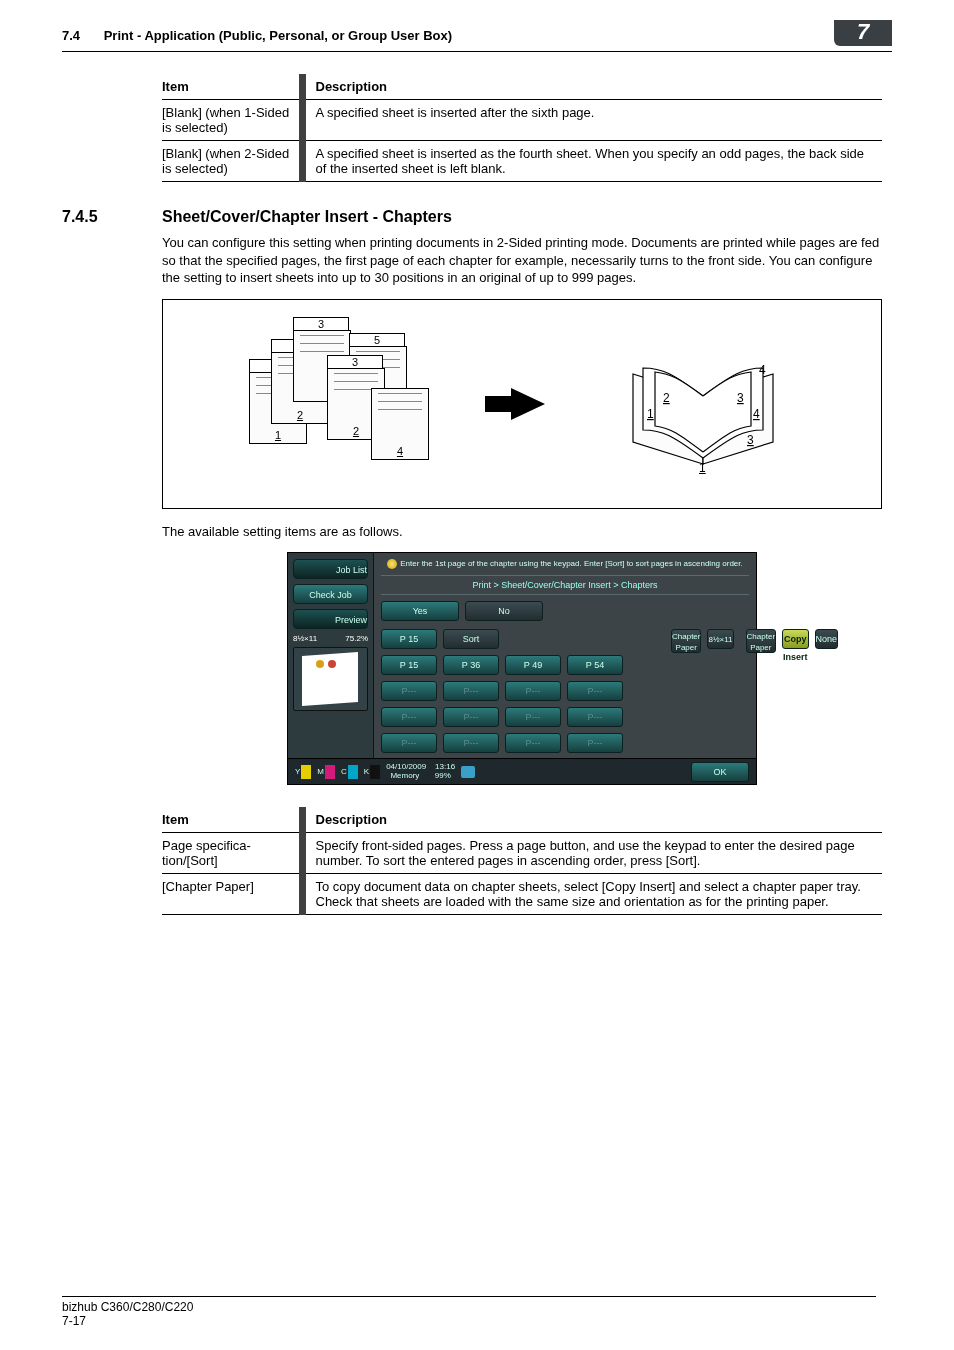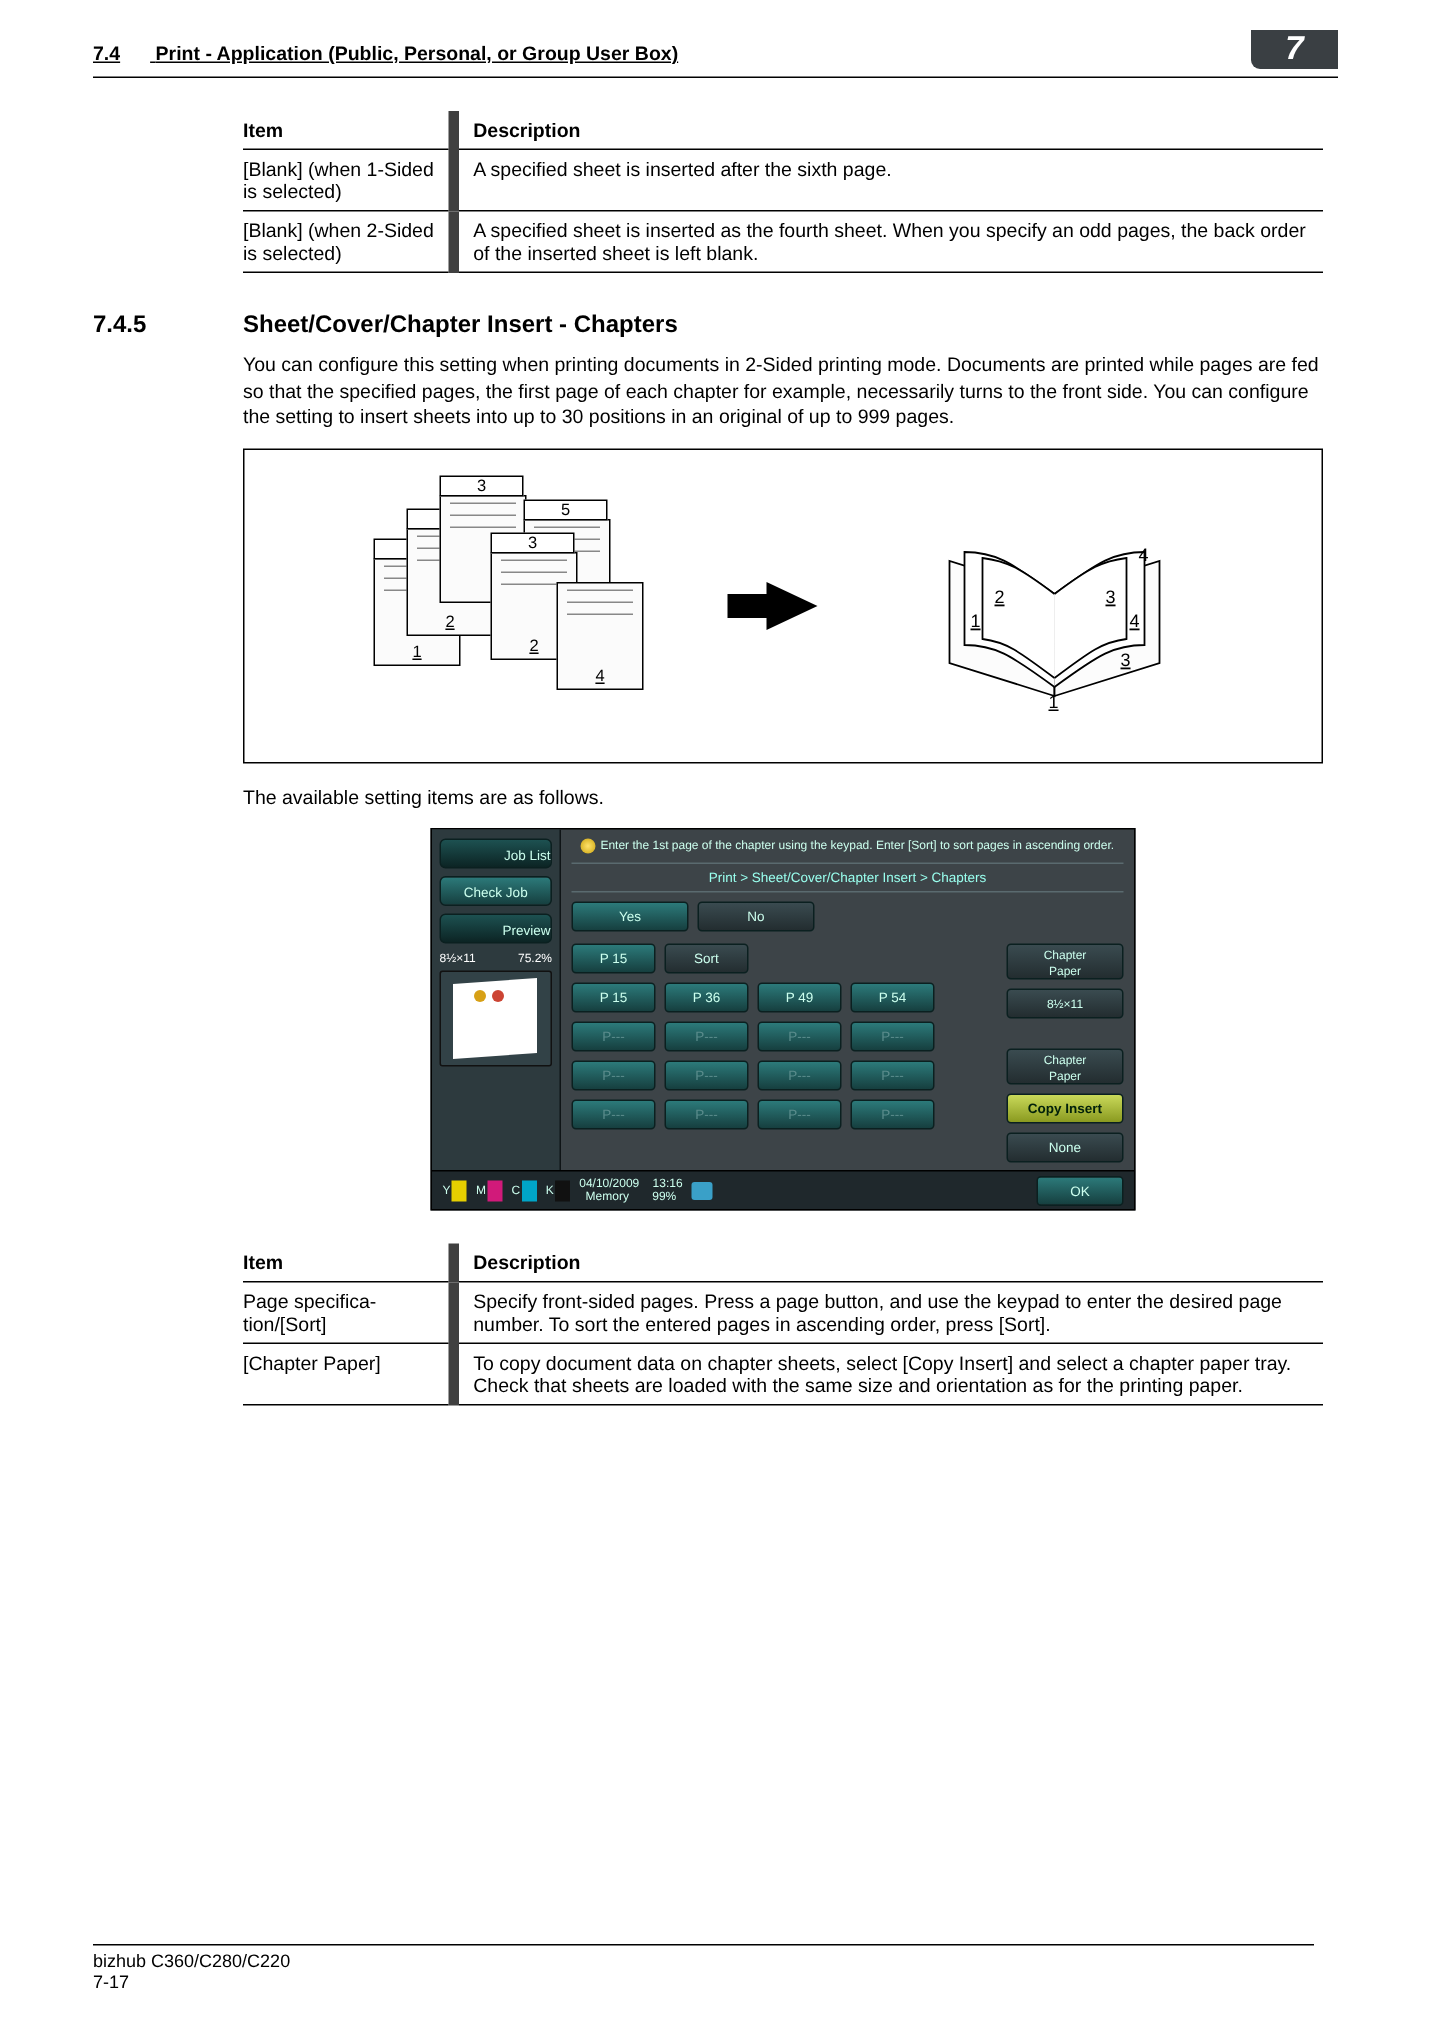--- a/index.html
+++ b/index.html
@@ -15,21 +15,21 @@
       min-height: 1350px;
     }
     .header-row {
       display: flex;
       justify-content: space-between;
       align-items: flex-start;
       border-bottom: 1px solid #000;
       padding-bottom: 3px;
       margin-bottom: 22px;
     }
-    .header-left { font-weight: bold; font-size: 13px; text-decoration: underline; }
+    .header-left { font-weight: bold; font-size: 13px; }
     .header-num { margin-right: 20px; }
     .chapter-tab {
       background: #3a3f43;
       color: #fff;
       font-weight: bold;
       font-size: 22px;
       font-style: italic;
       width: 58px;
       height: 26px;
       text-align: center;
@@ -154,21 +154,21 @@
     .grid-area { flex: 1; }
     .toprow { display: flex; gap: 6px; margin-bottom: 6px; }
     .p-btn { width: 56px; background: linear-gradient(#2c7a7a, #163f3f); color: #cfe; }
     .sort-btn { width: 56px; background: linear-gradient(#3a4b50, #232d30); color: #cfe; }
     .p-grid { display: grid; grid-template-columns: repeat(4, 56px); gap: 6px; }
     .p-grid .p-btn { background: linear-gradient(#2c7a7a, #163f3f); }
     .p-grid .p-btn.dim { color: #5a8c8c; }
     .pager-area { width: 40px; display: flex; flex-direction: column; align-items: center; gap: 4px; padding-top: 2px; }
     .pagenum { background: #fff; color: #000; font-size: 9px; width: 36px; height: 16px; text-align: center; line-height: 16px; border: 1px solid #888; }
     .arrow-btn { width: 26px; height: 18px; background: linear-gradient(#3a4b50, #232d30); color: #cfe; border-radius: 3px; border: 1px solid #0b2020; font-size: 10px; text-align: center; }
-    .side-area { width: 78px; display: flex; flex-direction: column; gap: 6px; padding-top: 0; }
+    .side-area { width: 78px; display: flex; flex-direction: row; gap: 6px; padding-top: 0; }
     .side-btn { width: 100%; background: linear-gradient(#3a4b50, #232d30); color: #cfe; height: 24px; line-height: 11px; padding-top: 1px; font-size: 8px; }
     .side-tray { height: 20px; line-height: 18px; }
     .ci-btn { width: 100%; background: linear-gradient(#c9d95a, #8a9a20); color: #02210a; font-weight: bold; height: 20px; }
     .none-btn { width: 100%; background: linear-gradient(#3a4b50, #232d30); color: #cfe; height: 20px; }
     .panel-foot {
       display: flex; align-items: center; background: #1f282c;
       border-top: 1px solid #000; height: 26px; padding: 0 7px; gap: 6px;
     }
     .swatch { width: 10px; height: 14px; }
     .sw-y{background:#e6cf00}.sw-m{background:#d11a7a}.sw-c{background:#00a5c8}.sw-k{background:#111}
@@ -198,21 +198,21 @@
       <tr>
     <th class="col1">Item</th>
     <th class="col2">Description</th>
   </tr>
   <tr>
     <td class="col1">[Blank] (when 1-Sided is selected)</td>
     <td class="col2">A specified sheet is inserted after the sixth page.</td>
   </tr>
   <tr>
     <td class="col1">[Blank] (when 2-Sided is selected)</td>
-    <td class="col2">A specified sheet is inserted as the fourth sheet. When you specify an odd pages, the back order of the inserted sheet is left blank.</td>
+    <td class="col2">A specified sheet is inserted as the fourth sheet. When you specify an odd pages, the back side of the inserted sheet is left blank.</td>
   </tr>
 </tbody>
   </table>
 
 <div class="section-row">
   <div class="sec-num">7.4.5</div>
   <div class="sec-title">Sheet/Cover/Chapter Insert - Chapters</div>
 </div>
 <p class="body-text">You can configure this setting when printing documents in 2-Sided printing mode. Documents are printed while pages are fed so that the specified pages, the first page of each chapter for example, necessarily turns to the front side. You can configure the setting to insert sheets into up to 30 positions in an original of up to 999 pages.</p>
 

